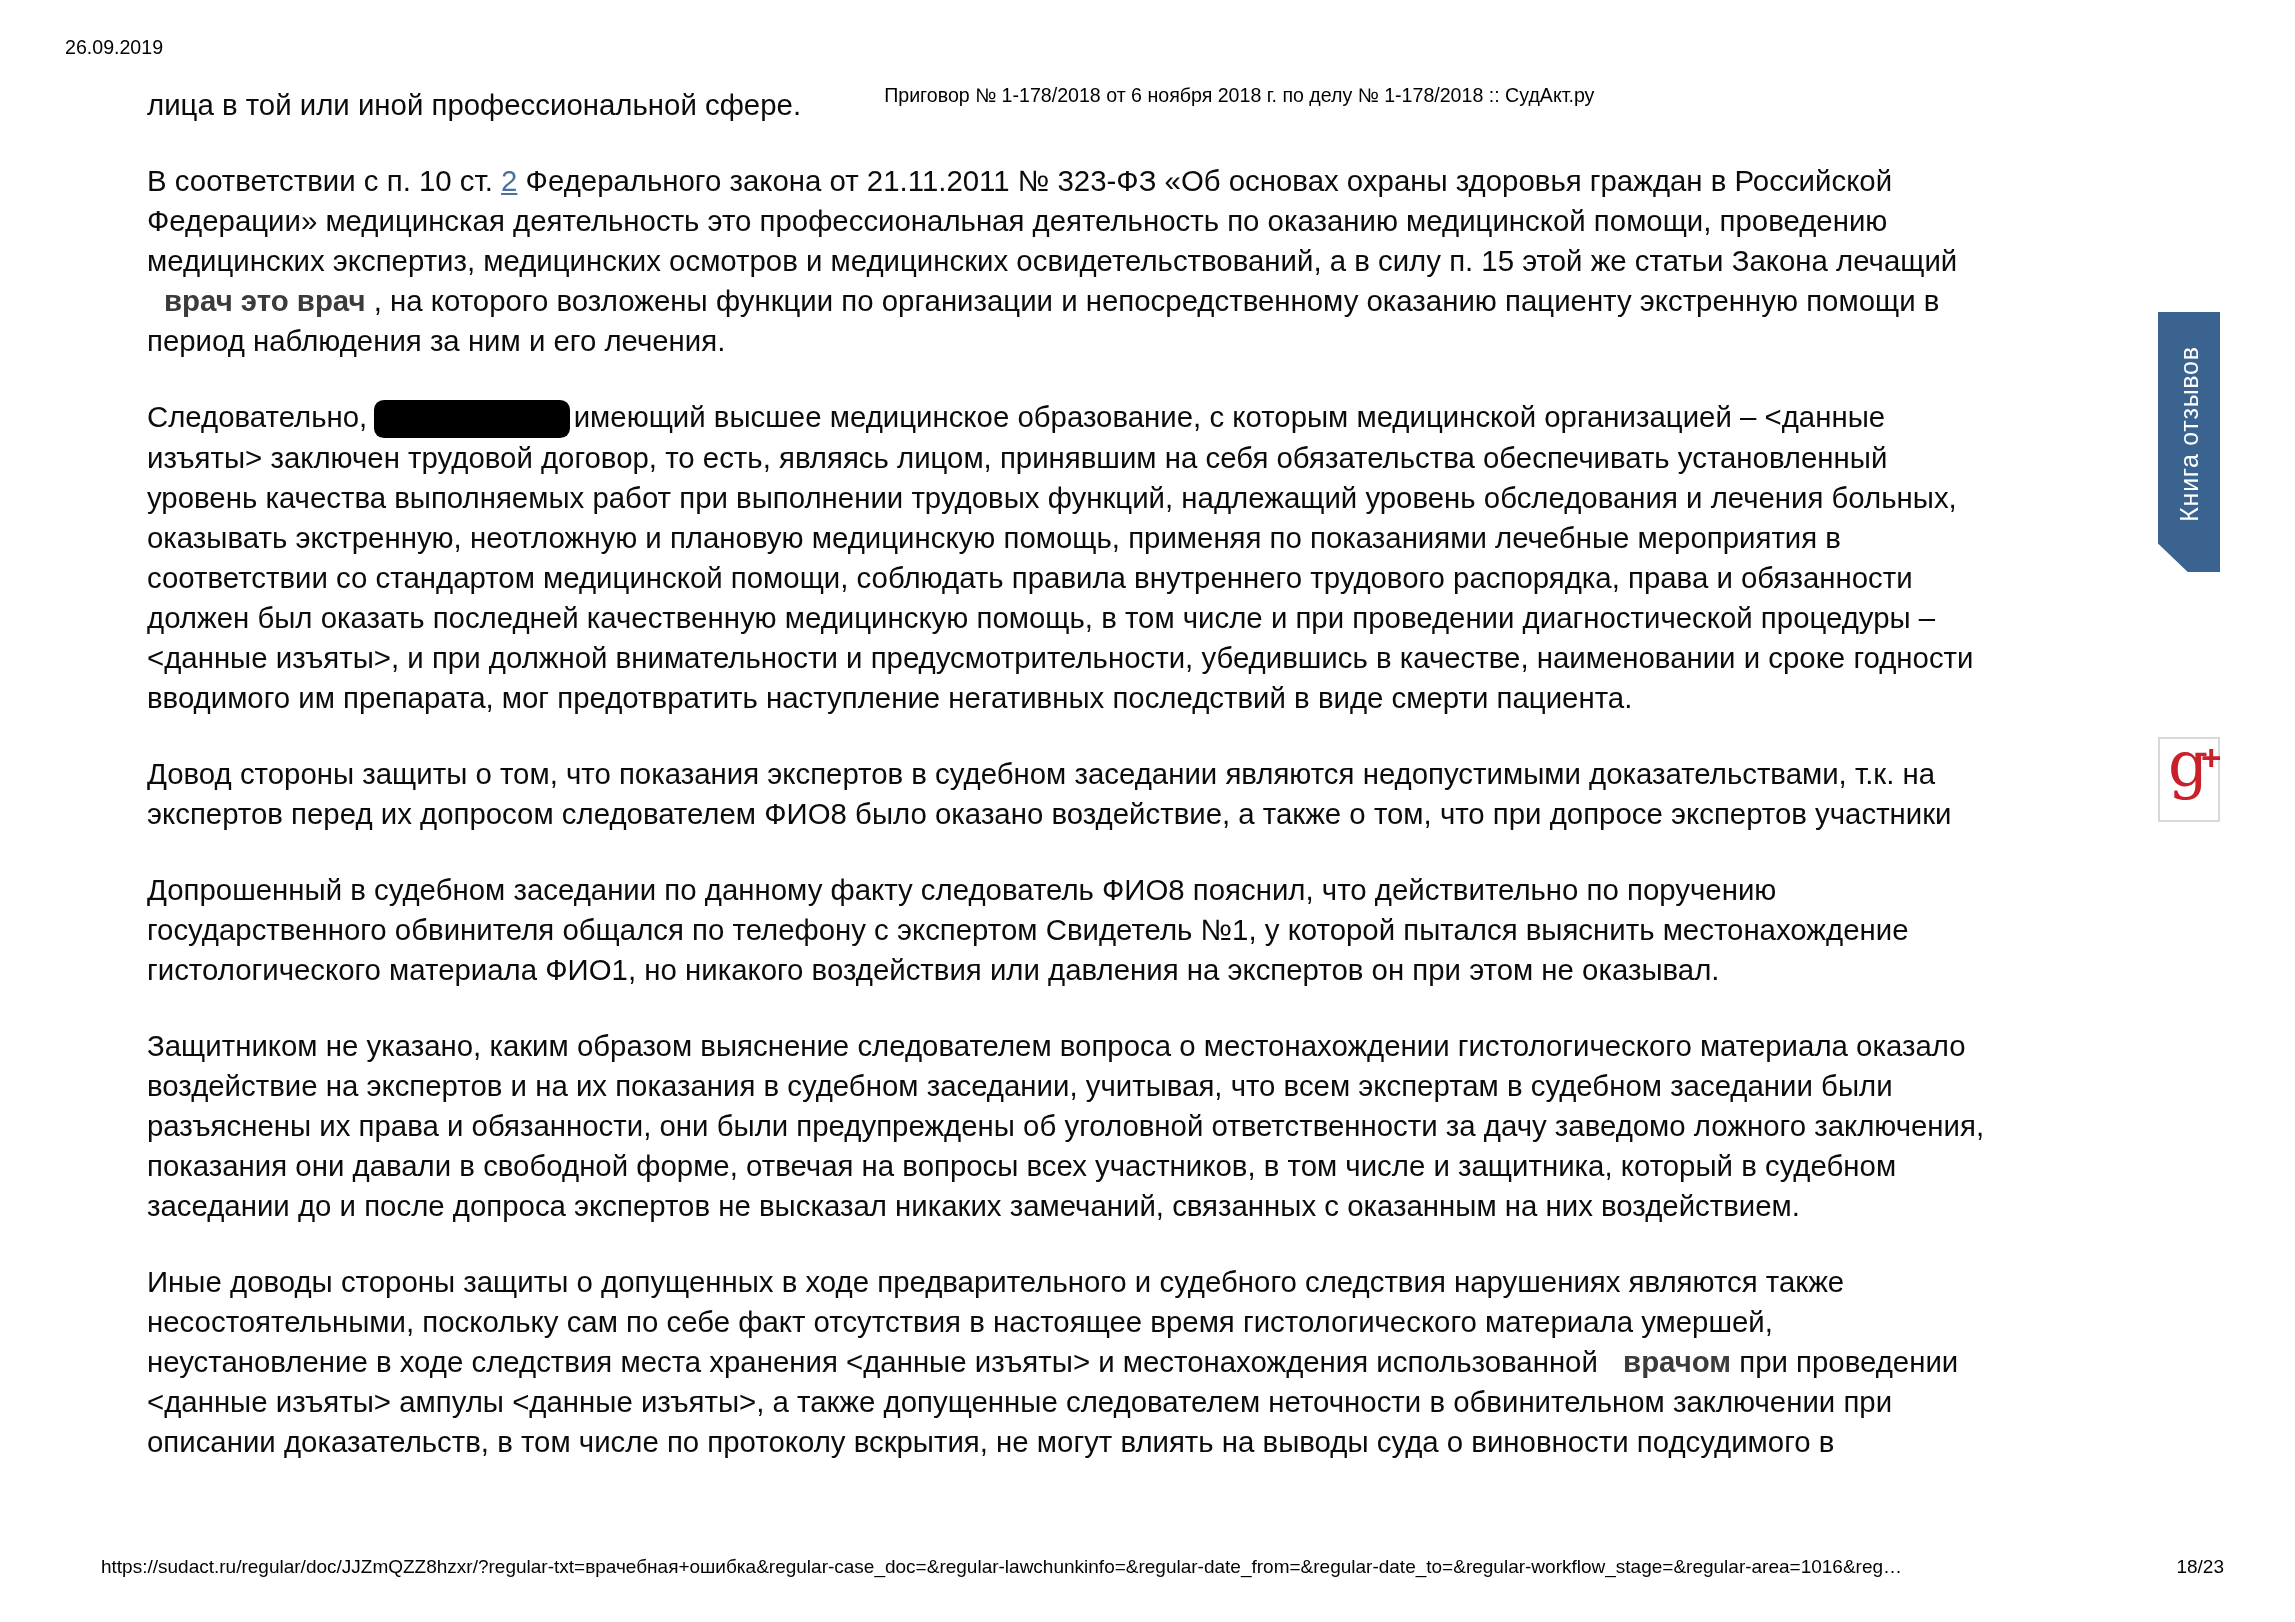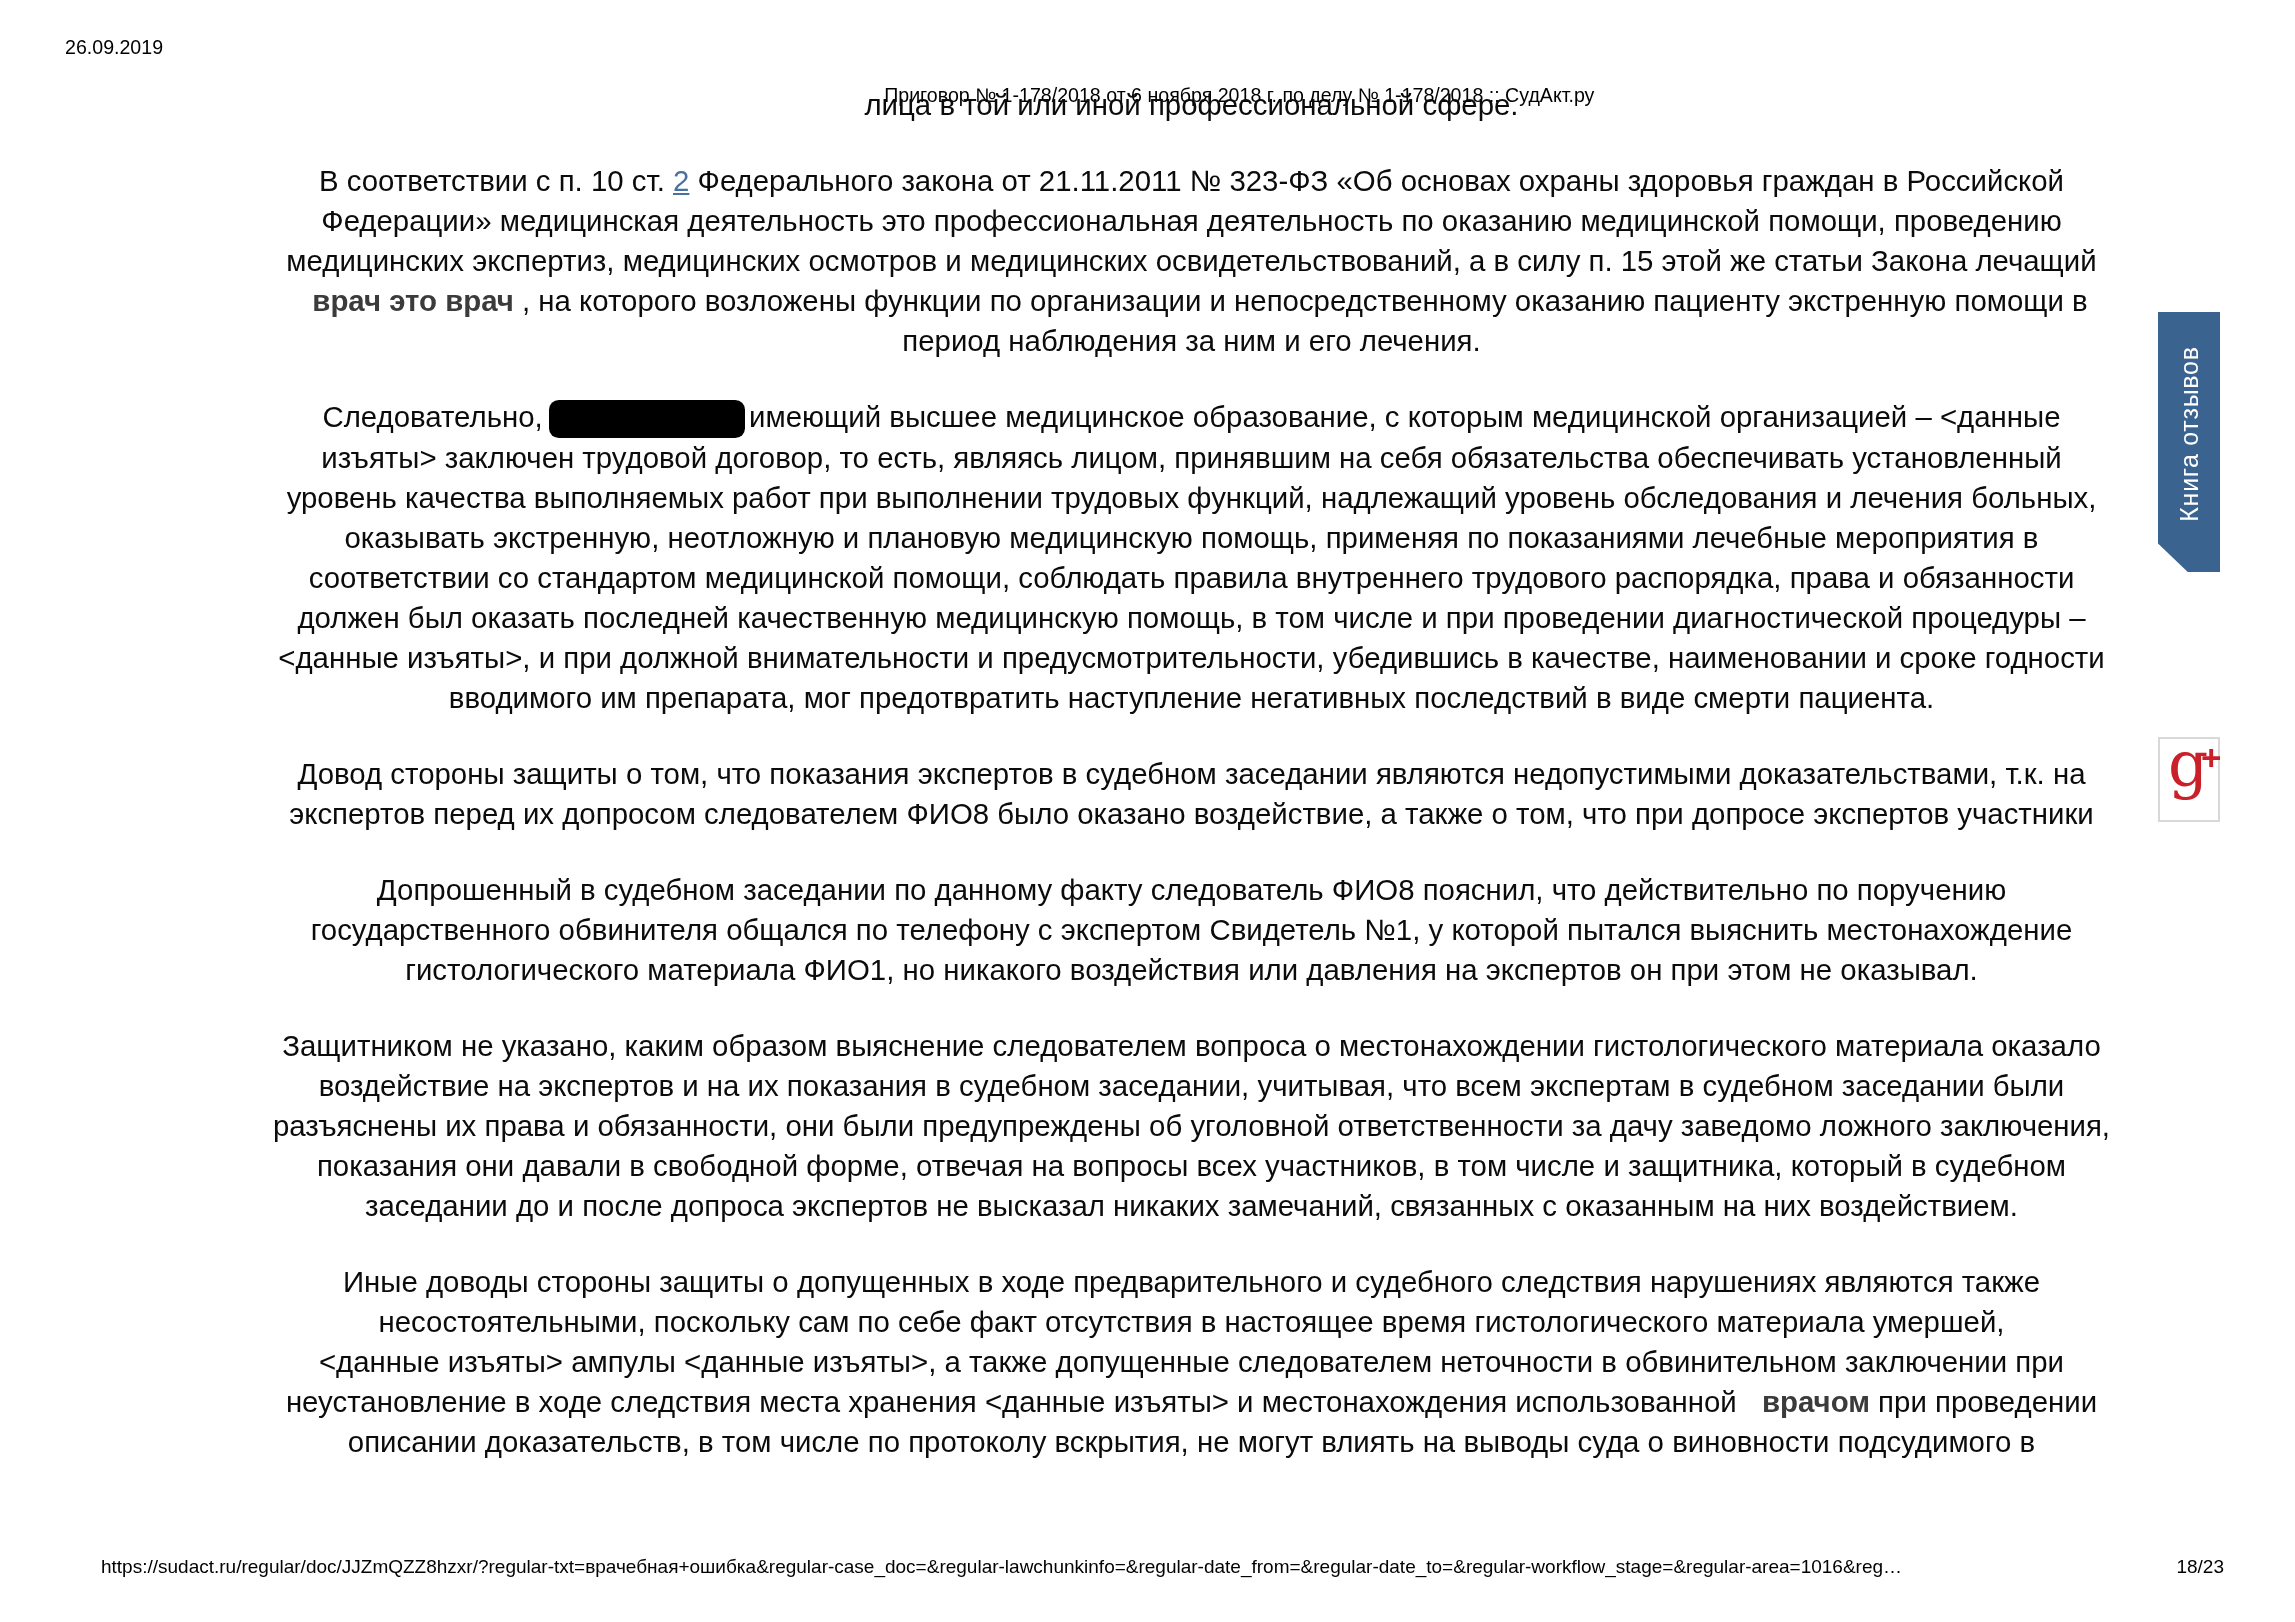--- a/index.html
+++ b/index.html
@@ -1,17 +1,17 @@
 <!DOCTYPE html>
 <html style="font-size:10.5px"><head>
 <meta charset="utf-8">
 <style>
   html,body{margin:0;padding:0;background:#fff;}
   .page{position:relative;width:2295px;height:1622px;background:#ffffff;overflow:hidden;
-        font-family:"Liberation Sans",sans-serif;color:#111;text-align:center;}
+        font-family:"Liberation Sans",sans-serif;color:#111;}
   
   .hdr{position:absolute;top:36px;left:0;width:100%;height:27.5px;font-size:19.6px;color:#000;}
   .hdr-date{position:absolute;left:65px;top:0;white-space:nowrap;}
   .hdr-title{position:absolute;left:54%;top:0;transform:translateX(-50%);white-space:nowrap;margin-top:48px;}
   
   .content{position:absolute;top:85px;left:147px;right:59px;font-size:29.4px;line-height:40px;color:#0b0b0b;}
   .para{margin:0 0 36px 0;}
   .line{white-space:nowrap;}
   .hl{font-weight:bold;color:#3b3b3b;margin-left:17px;}
   .lnk{color:#4a70a0;text-decoration:underline;cursor:pointer;}
@@ -77,22 +77,22 @@
       <div class="para">
         <div class="line"><span>Защитником не указано, каким образом выяснение следователем вопроса о местонахождении гистологического материала оказало</span></div>
         <div class="line"><span>воздействие на экспертов и на их показания в судебном заседании, учитывая, что всем экспертам в судебном заседании были</span></div>
         <div class="line"><span>разъяснены их права и обязанности, они были предупреждены об уголовной ответственности за дачу заведомо ложного заключения,</span></div>
         <div class="line"><span>показания они давали в свободной форме, отвечая на вопросы всех участников, в том числе и защитника, который в судебном</span></div>
         <div class="line"><span>заседании до и после допроса экспертов не высказал никаких замечаний, связанных с оказанным на них воздействием.</span></div>
       </div>
       <div class="para">
         <div class="line"><span>Иные доводы стороны защиты о допущенных в ходе предварительного и судебного следствия нарушениях являются также</span></div>
         <div class="line"><span>несостоятельными, поскольку сам по себе факт отсутствия в настоящее время гистологического материала умершей,</span></div>
+        <div class="line"><span>неустановление в ходе следствия места хранения &lt;данные изъяты&gt; и местонахождения использованной </span><span class="hl">врачом</span><span> при проведении</span></div>
         <div class="line"><span>&lt;данные изъяты&gt; ампулы &lt;данные изъяты&gt;, а также допущенные следователем неточности в обвинительном заключении при</span></div>
-        <div class="line"><span>неустановление в ходе следствия места хранения &lt;данные изъяты&gt; и местонахождения использованной </span><span class="hl">врачом</span><span> при проведении</span></div>
         <div class="line"><span>описании доказательств, в том числе по протоколу вскрытия, не могут влиять на выводы суда о виновности подсудимого в</span></div>
       </div>
     </div>
 
   <div class="ribbon" style="background: rgb(58, 99, 144);">
     <span class="ribbon-label">Книга отзывов</span>
   </div>
 
   <div class="gplus">
     <span class="gplus-g" style="color: rgb(201, 32, 42);">g</span>

